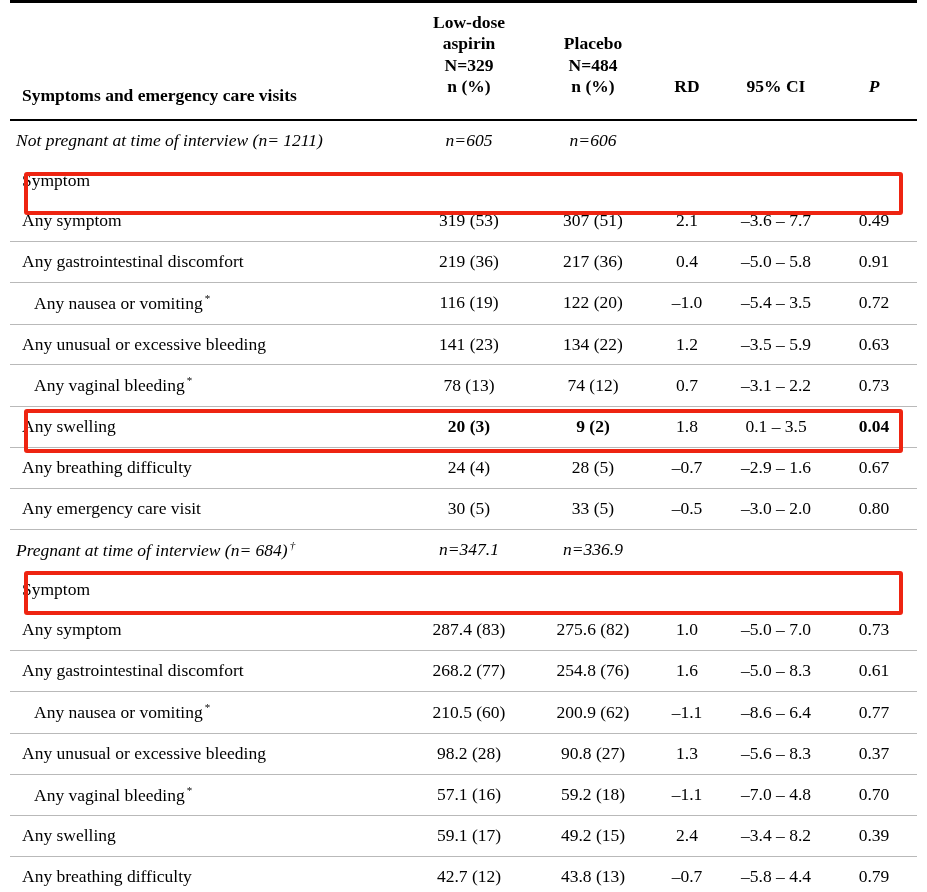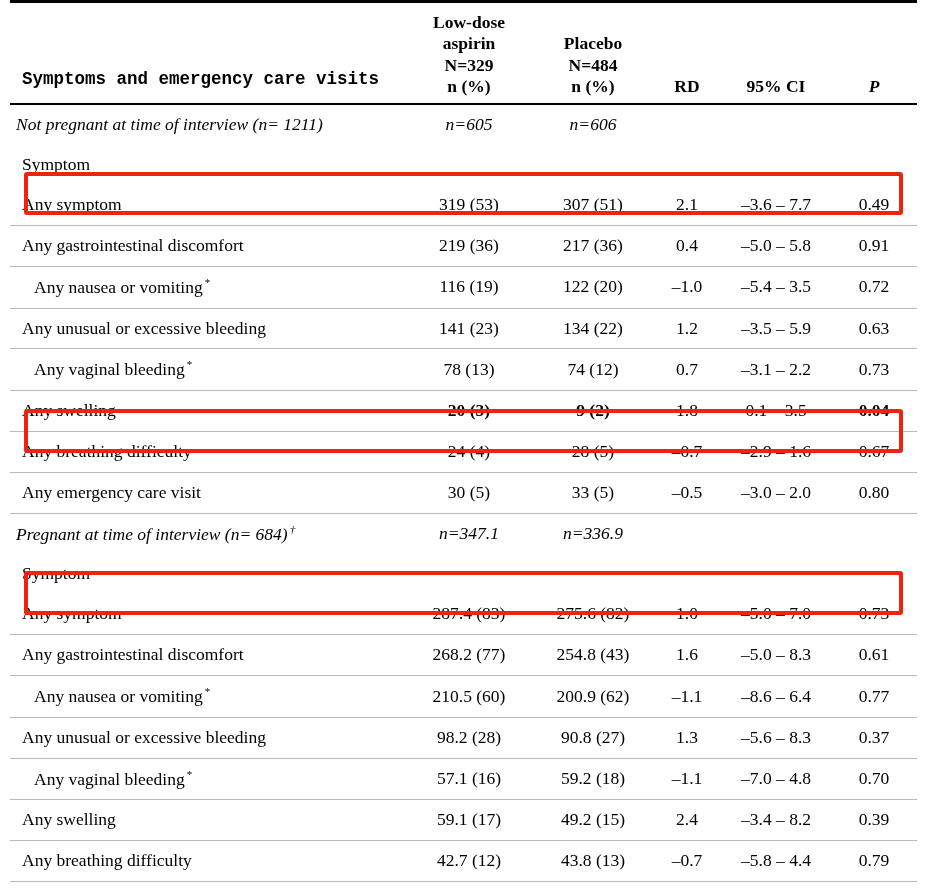--- a/index.html
+++ b/index.html
@@ -42,29 +42,28 @@
   .rule-top {
     border-top: 3px solid #000;
   }
   .rule-head {
     border-bottom: 2px solid #000;
   }
   .rule-bottom {
     border-bottom: 3px solid #000;
   }
   .head-cell {
-    padding: 9px 4px 6px 4px;
+    padding: 9px 4px 22px 4px;
     text-align: center;
     line-height: 1.22;
   }
   .head-cell.left {
     text-align: left;
     padding-left: 12px;
     padding-bottom: 13px;
-    font-family: Liberation Mono, monospace;
   }
   .head-cell .ln { display: block; }
   .head-p { font-style: italic; }
 
   tbody td {
     padding: 0;
     vertical-align: middle;
   }
   .cell {
     padding: 9px 4px;
@@ -401,21 +400,21 @@
           </td>
         </tr>
         <tr class="sub-rule">
           <td>
             <div class="cell label">Any gastrointestinal discomfort</div>
           </td>
           <td>
             <div class="cell">268.2 (77)</div>
           </td>
           <td>
-            <div class="cell">254.8 (43)</div>
+            <div class="cell">254.8 (76)</div>
           </td>
           <td>
             <div class="cell">1.6</div>
           </td>
           <td>
             <div class="cell">–5.0 – 8.3</div>
           </td>
           <td>
             <div class="cell">0.61</div>
           </td>

